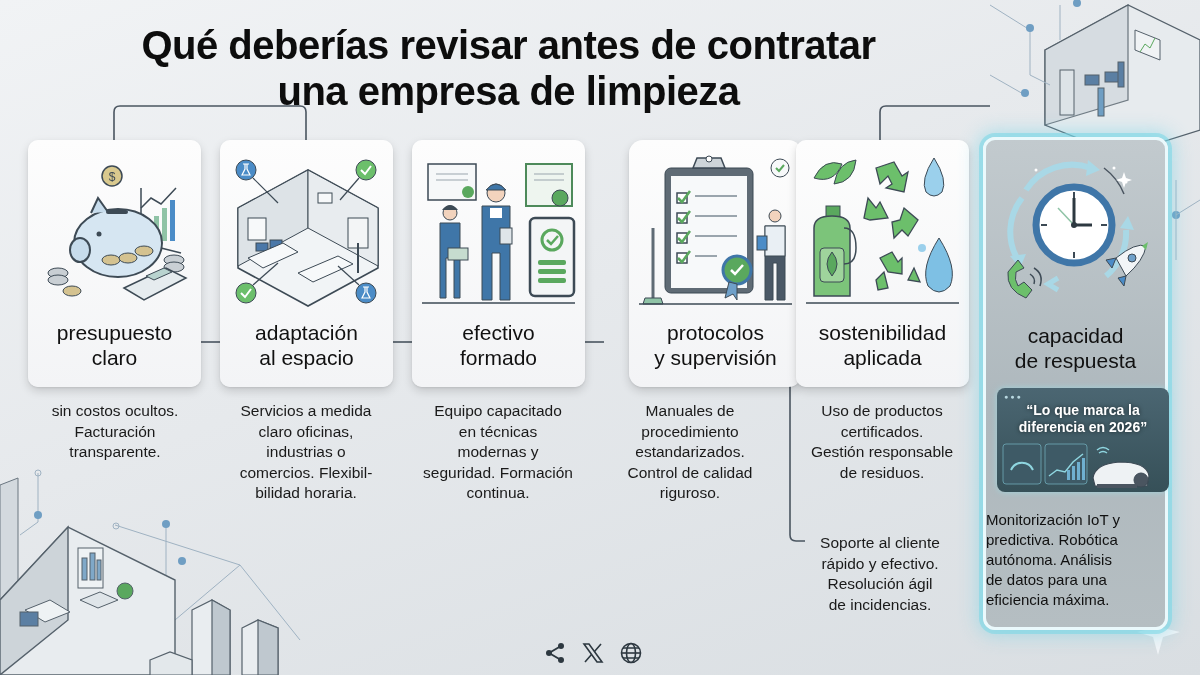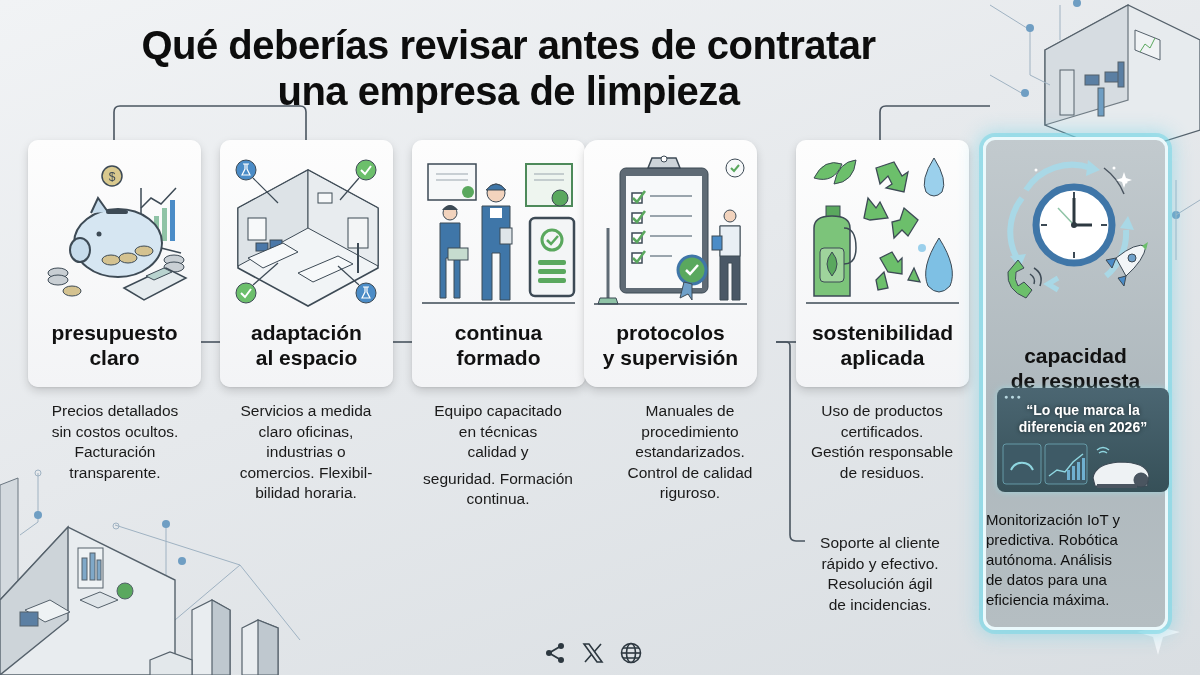--- a/index.html
+++ b/index.html
@@ -21,30 +21,30 @@
 
   .card {
     position: absolute; top: 140px; width: 173px; height: 247px;
     background: linear-gradient(180deg, #fdfdfd 0%, #f3f4f6 100%);
     border-radius: 10px;
     box-shadow: 0 4px 10px rgba(0,0,0,0.15), 0 1px 2px rgba(0,0,0,0.08);
   }
   .card .illus { position: absolute; left: 8px; top: 8px; width: 157px; height: 160px; }
   .card .card-title {
     position: absolute; left: 0; top: 180px; width: 100%;
-    text-align: center; font-weight: 700; font-size: 21px; line-height: 25px; color: #111;
+    text-align: center; font-weight: 400; font-size: 21px; line-height: 25px; color: #111;
   }
   .card.featured {
     left: 983px; top: 137px; width: 185px; height: 493px;
     background: linear-gradient(180deg, #c2cace 0%, #aeb8bd 55%, #b5bec2 100%);
     border: 3px solid #eaf9fc;
     box-shadow: 0 0 0 4px rgba(120,215,230,0.55), 0 0 18px 6px rgba(110,210,230,0.45);
     border-radius: 12px;
   }
-  .featured .card-title { top: 183px; margin-top: 20px; }
+  .featured .card-title { top: 183px; }
 
   .desc {
     position: absolute; top: 401px; width: 190px;
     text-align: center; font-size: 15.5px; line-height: 20.5px; color: #1a1a1a;
   }
 
   .dash {
     position: absolute; left: 11px; top: 248px; width: 172px; height: 104px;
     border-radius: 8px;
     background: linear-gradient(180deg, #4b6672 0%, #365058 100%);
@@ -184,21 +184,20 @@
       <ellipse cx="138" cy="119" rx="10" ry="5" fill="#c9cfd4" stroke="#3d4a55"></ellipse>
     <path d="M88 140 L130 120 L150 130 L108 152 Z" fill="#e6ecef" stroke="#3d4a55" stroke-width="1.5"></path>
     <path d="M110 128 L128 120 L136 124 L118 132 Z" fill="#b8d3cf" stroke="#3d4a55"></path>
   </svg>
   <div class="card-title">
     <div>presupuesto</div>
     <div>claro</div>
   </div>
 </div>
 <div class="desc" style="left:20px;">
-  <div>Precios detallados</div>
   <div>sin costos ocultos.</div>
   <div>Facturación</div>
   <div>transparente.</div>
 </div>
 
 <div class="card" style="left:220px;">
   <svg class="illus" viewBox="0 0 157 160">
     <path d="M10 60 L80 22 L150 60 L150 120 L80 158 L10 120 Z" fill="#f1f4f6" stroke="#3d4a55" stroke-width="1.6"></path>
     <path d="M10 60 L80 22 L80 80 L10 118 Z" fill="#dde3e7" stroke="#3d4a55" stroke-width="1"></path>
     <path d="M80 22 L150 60 L150 118 L80 80 Z" fill="#e8ecef" stroke="#3d4a55" stroke-width="1"></path>
@@ -262,33 +261,33 @@
 
     <rect x="110" y="70" width="44" height="78" rx="5" fill="#f3f5f6" stroke="#3d4a55" stroke-width="2.5"></rect>
     <circle cx="132" cy="92" r="10" fill="none" stroke="#5aa85e" stroke-width="3"></circle>
     <path d="M127 92 L131 96 L138 88" stroke="#5aa85e" stroke-width="2.5" fill="none"></path>
     <rect x="118" y="112" width="28" height="5" rx="2" fill="#5aa85e"></rect>
       <rect x="118" y="121" width="28" height="5" rx="2" fill="#5aa85e"></rect>
       <rect x="118" y="130" width="28" height="5" rx="2" fill="#5aa85e"></rect>
     <line x1="2" y1="155" x2="155" y2="155" stroke="#3d4a55" stroke-width="1.5"></line>
   </svg>
   <div class="card-title">
-    <div>continua</div>
+    <div>efectivo</div>
     <div>formado</div>
   </div>
 </div>
 <div class="desc" style="left:403px;">
   <div>Equipo capacitado</div>
   <div>en técnicas</div>
-  <div>calidad y</div>
-  <div style="margin-top:6px">seguridad. Formación</div>
+  <div>modernas y</div>
+  <div style="">seguridad. Formación</div>
   <div>continua.</div>
 </div>
 
-<div class="card" style="left:584px;border-radius:14px;">
+<div class="card" style="left:629px;border-radius:14px;">
   <svg class="illus" viewBox="0 0 157 160">
     <rect x="28" y="20" width="88" height="125" rx="6" fill="#5f6b75" stroke="#3d4a55"></rect>
     <rect x="34" y="28" width="76" height="112" fill="#f7f9fa"></rect>
     <path d="M56 20 L60 10 H84 L88 20 Z" fill="#cdd4d9" stroke="#3d4a55" stroke-width="1.5"></path>
     <circle cx="72" cy="11" r="3" fill="#fff" stroke="#3d4a55"></circle>
     <g fill="#fff" stroke="#3d4a55" stroke-width="1.5">
       <rect x="40" y="45" width="10" height="10"></rect>
         <rect x="40" y="65" width="10" height="10"></rect>
         <rect x="40" y="85" width="10" height="10"></rect>
         <rect x="40" y="105" width="10" height="10"></rect>

